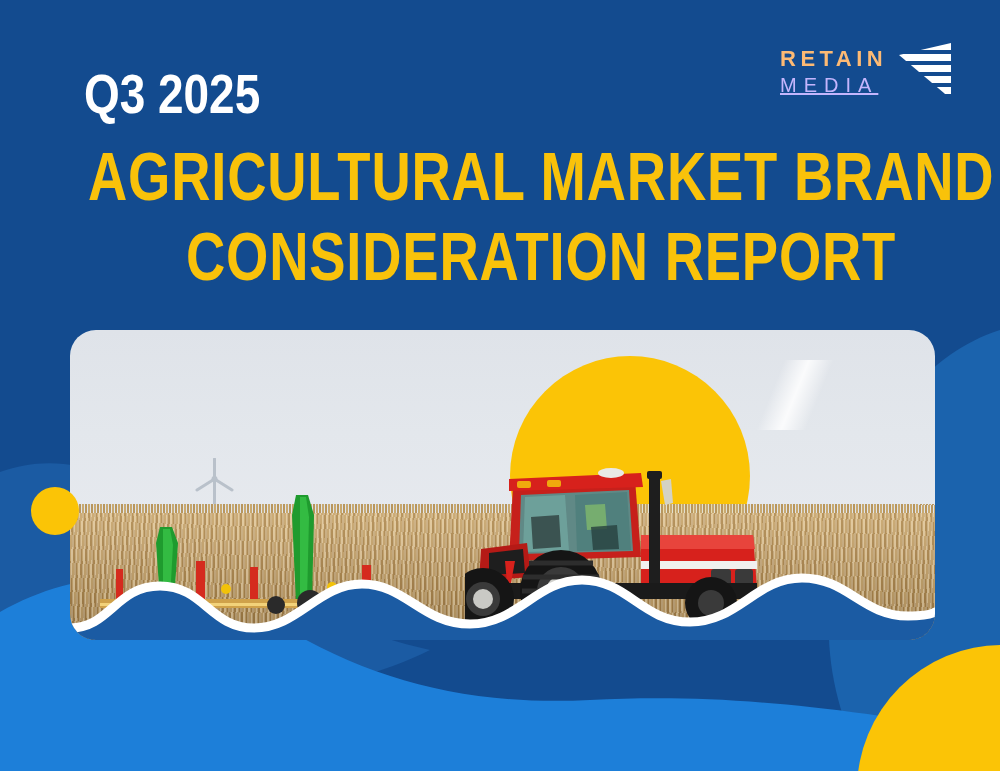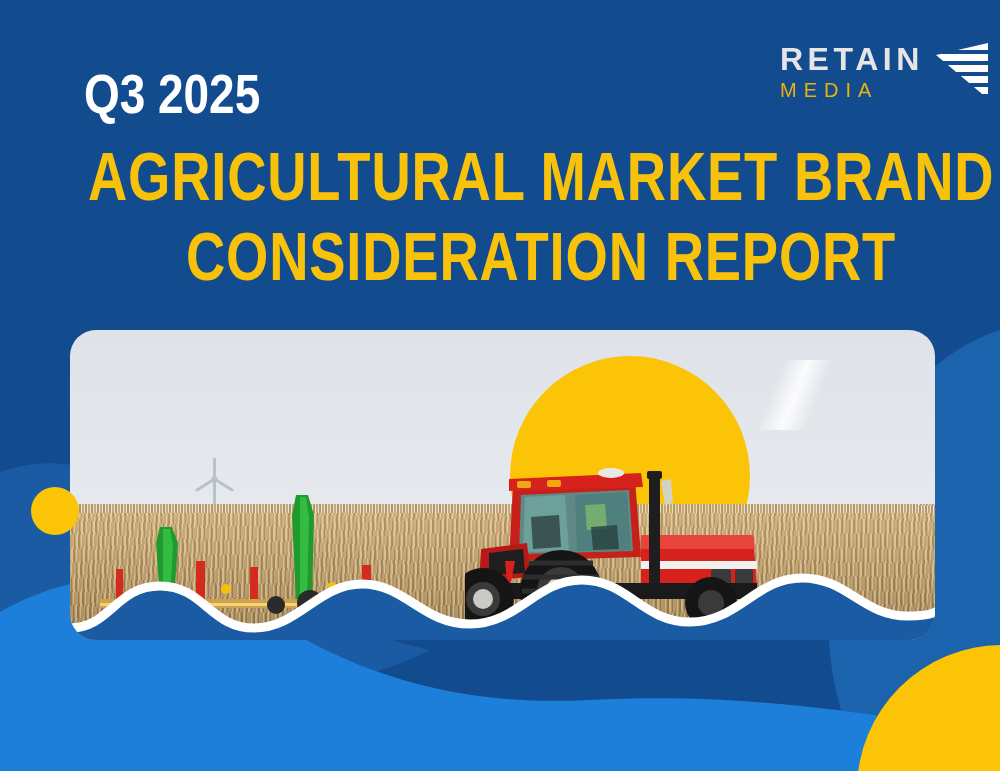--- a/index.html
+++ b/index.html
@@ -42,33 +42,34 @@
     align-items: center;
     gap: 10px;
   }
   #logo-words {
     display: flex;
     flex-direction: column;
     align-items: flex-start;
     line-height: 1;
   }
   #logo-retain {
-    color: #e5e5e5;
-    font-size: 32px;
+    color: #fdba74;
+    font-size: 22px;
     font-weight: bold;
     letter-spacing: 4.5px;
     font-family: "Liberation Sans", sans-serif;
   }
   #logo-media {
-    color: #eab308;
+    color: #c4b5fd;
     font-size: 20px;
     font-weight: 400;
     letter-spacing: 7px;
     margin-top: 5px;
     font-family: "Liberation Sans", sans-serif;
+    text-decoration: underline;
   }
 
   
   #eyebrow {
     position: absolute;
     left: 84px;
     top: 66px;
     color: #ffffff;
     font-size: 56px;
     font-weight: bold;

